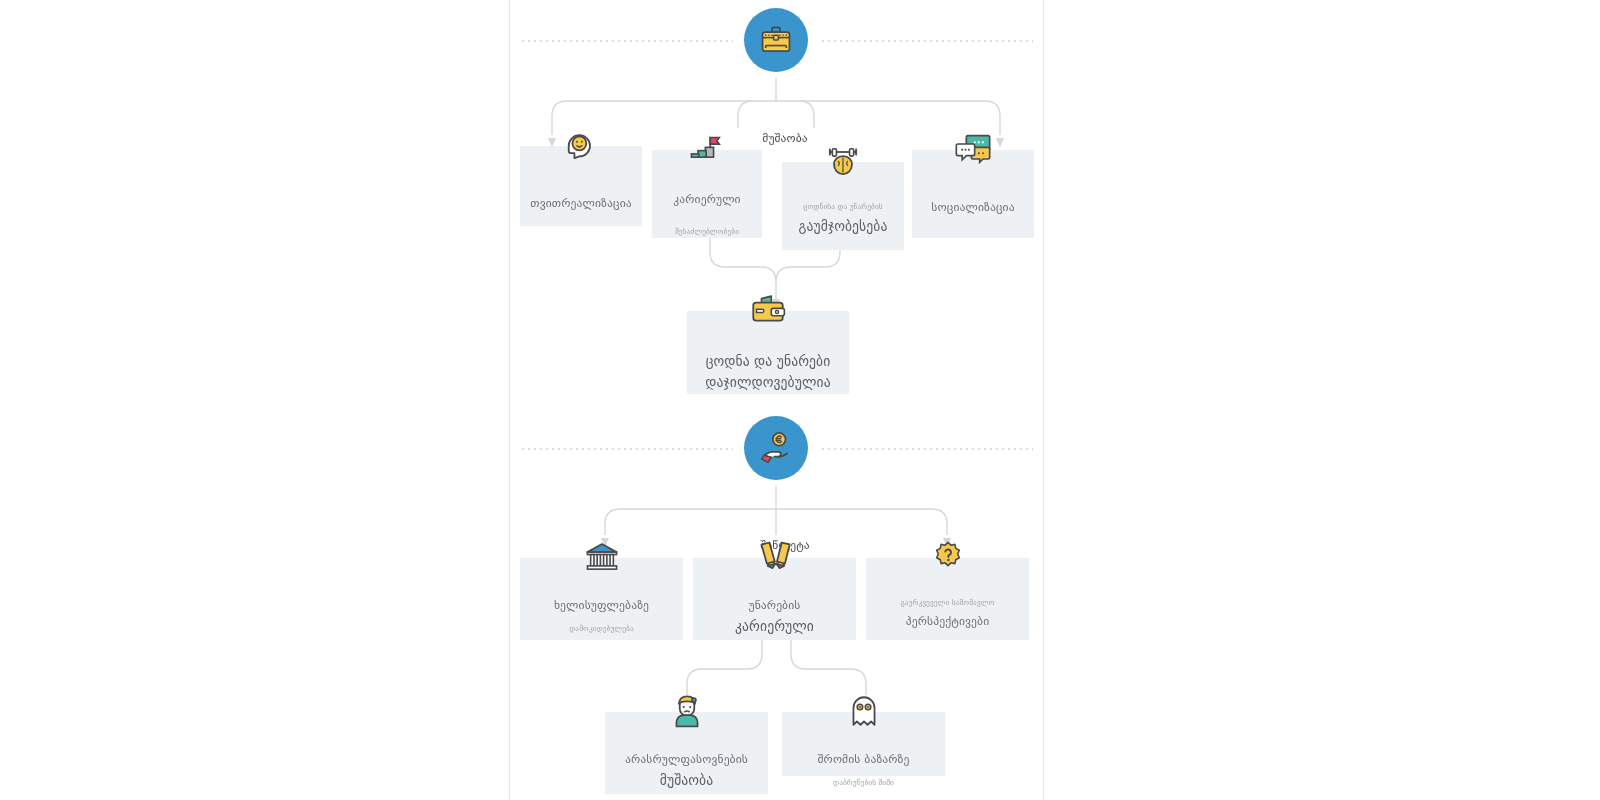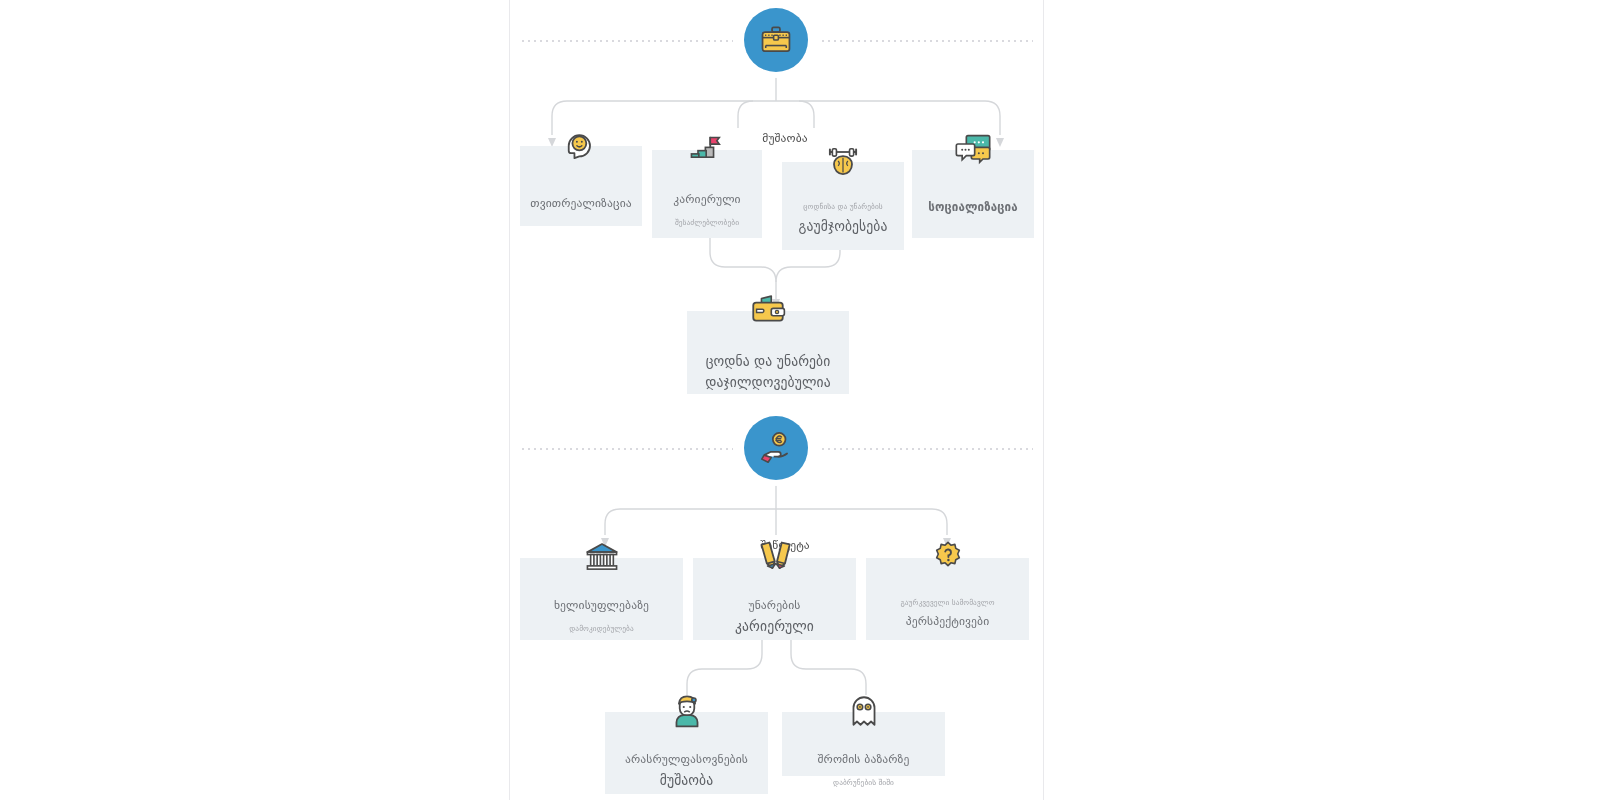--- a/index.html
+++ b/index.html
@@ -204,21 +204,21 @@
       <span class="card-icon">
         <svg width="40" height="36" viewBox="0 0 48 44">
           <path d="M28,30 V8" stroke="#4a4a4a" stroke-width="2.2" stroke-linecap="round"></path>
           <path d="M28,8 h11 l-3,4 3,4 h-11 z" fill="#e8436b" stroke="#4a4a4a" stroke-width="2"></path>
           <rect x="22" y="20" width="10" height="12" fill="#b9b9b9" stroke="#4a4a4a" stroke-width="2"></rect>
           <rect x="13" y="24" width="10" height="8" fill="#4bb8a9" stroke="#4a4a4a" stroke-width="2"></rect>
           <rect x="5" y="28" width="9" height="4" fill="#4bb8a9" stroke="#4a4a4a" stroke-width="2"></rect>
         </svg>
       </span>
       <span class="lbl-mid" style="margin-top:14px;">კარიერული</span>
-      <span class="lbl-tiny" style="margin-top:7px;">შესაძლებლობები</span>
+      <span class="lbl-tiny" style="margin-top:16px;">შესაძლებლობები</span>
     </div>
 
     <div class="card" style="left:272px; top:162px; width:122px; height:88px;">
       <span class="card-icon">
         <svg width="40" height="36" viewBox="0 0 48 44">
           <path d="M8,11 h4 M8,8 v6 M36,11 h4 M40,8 v6" stroke="#4a4a4a" stroke-width="2.4" stroke-linecap="round"></path>
           <rect x="11" y="7" width="5" height="9" rx="1.6" fill="#ffffff" stroke="#4a4a4a" stroke-width="2"></rect>
           <rect x="32" y="7" width="5" height="9" rx="1.6" fill="#ffffff" stroke="#4a4a4a" stroke-width="2"></rect>
           <path d="M16,11 H32" stroke="#4a4a4a" stroke-width="2.2"></path>
           <path d="M24,16 c-7,0 -11,5 -11,10 c0,7 5,12 11,12 c6,0 11,-5 11,-12 c0,-5 -4,-10 -11,-10 z" fill="#f6c84c" stroke="#4a4a4a" stroke-width="2.2"></path>
@@ -238,21 +238,21 @@
             <circle cx="36" cy="12" r="1.3" fill="#ffffff"></circle>
           <path d="M24,18 h18 a2,2 0 0 1 2,2 v10 a2,2 0 0 1 -2,2 h-6 l-4,4 v-4 h-8 a2,2 0 0 1 -2,-2 v-10 a2,2 0 0 1 2,-2 z" fill="#f6c84c" stroke="#4a4a4a" stroke-width="2"></path>
           <circle cx="31" cy="25" r="1.2" fill="#4a4a4a"></circle>
             <circle cx="36" cy="25" r="1.2" fill="#4a4a4a"></circle>
           <path d="M6,14 h18 a2,2 0 0 1 2,2 v10 a2,2 0 0 1 -2,2 h-8 l-5,5 v-5 h-5 a2,2 0 0 1 -2,-2 v-10 a2,2 0 0 1 2,-2 z" fill="#ffffff" stroke="#4a4a4a" stroke-width="2"></path>
           <circle cx="11" cy="21" r="1.2" fill="#4a4a4a"></circle>
             <circle cx="15" cy="21" r="1.2" fill="#4a4a4a"></circle>
             <circle cx="19" cy="21" r="1.2" fill="#4a4a4a"></circle>
         </svg>
       </span>
-      <span class="lbl-mid" style="margin-top:22px;font-weight:bold;">სოციალიზაცია</span>
+      <span class="lbl-mid" style="margin-top:22px;">სოციალიზაცია</span>
     </div>
 
     <div class="card" style="left:177px; top:311px; width:162px; height:83px;">
       <span class="card-icon">
         <svg width="36" height="34" viewBox="0 0 44 40">
           <path d="M14,6 l12,-3 v9 h-12 z" fill="#4bb8a9" stroke="#4a4a4a" stroke-width="2" stroke-linejoin="round"></path>
           <rect x="4" y="11" width="36" height="22" rx="3.5" fill="#f6c84c" stroke="#4a4a4a" stroke-width="2.2"></rect>
           <rect x="26" y="18" width="16" height="9" rx="2.4" fill="#ffffff" stroke="#4a4a4a" stroke-width="2"></rect>
           <circle cx="33" cy="22.5" r="2" fill="#f6c84c" stroke="#4a4a4a" stroke-width="1.6"></circle>
           <path d="M8,19 h7 a2,2 0 0 1 0,4 h-7 z" fill="#ffffff" stroke="#4a4a4a" stroke-width="1.8"></path>

